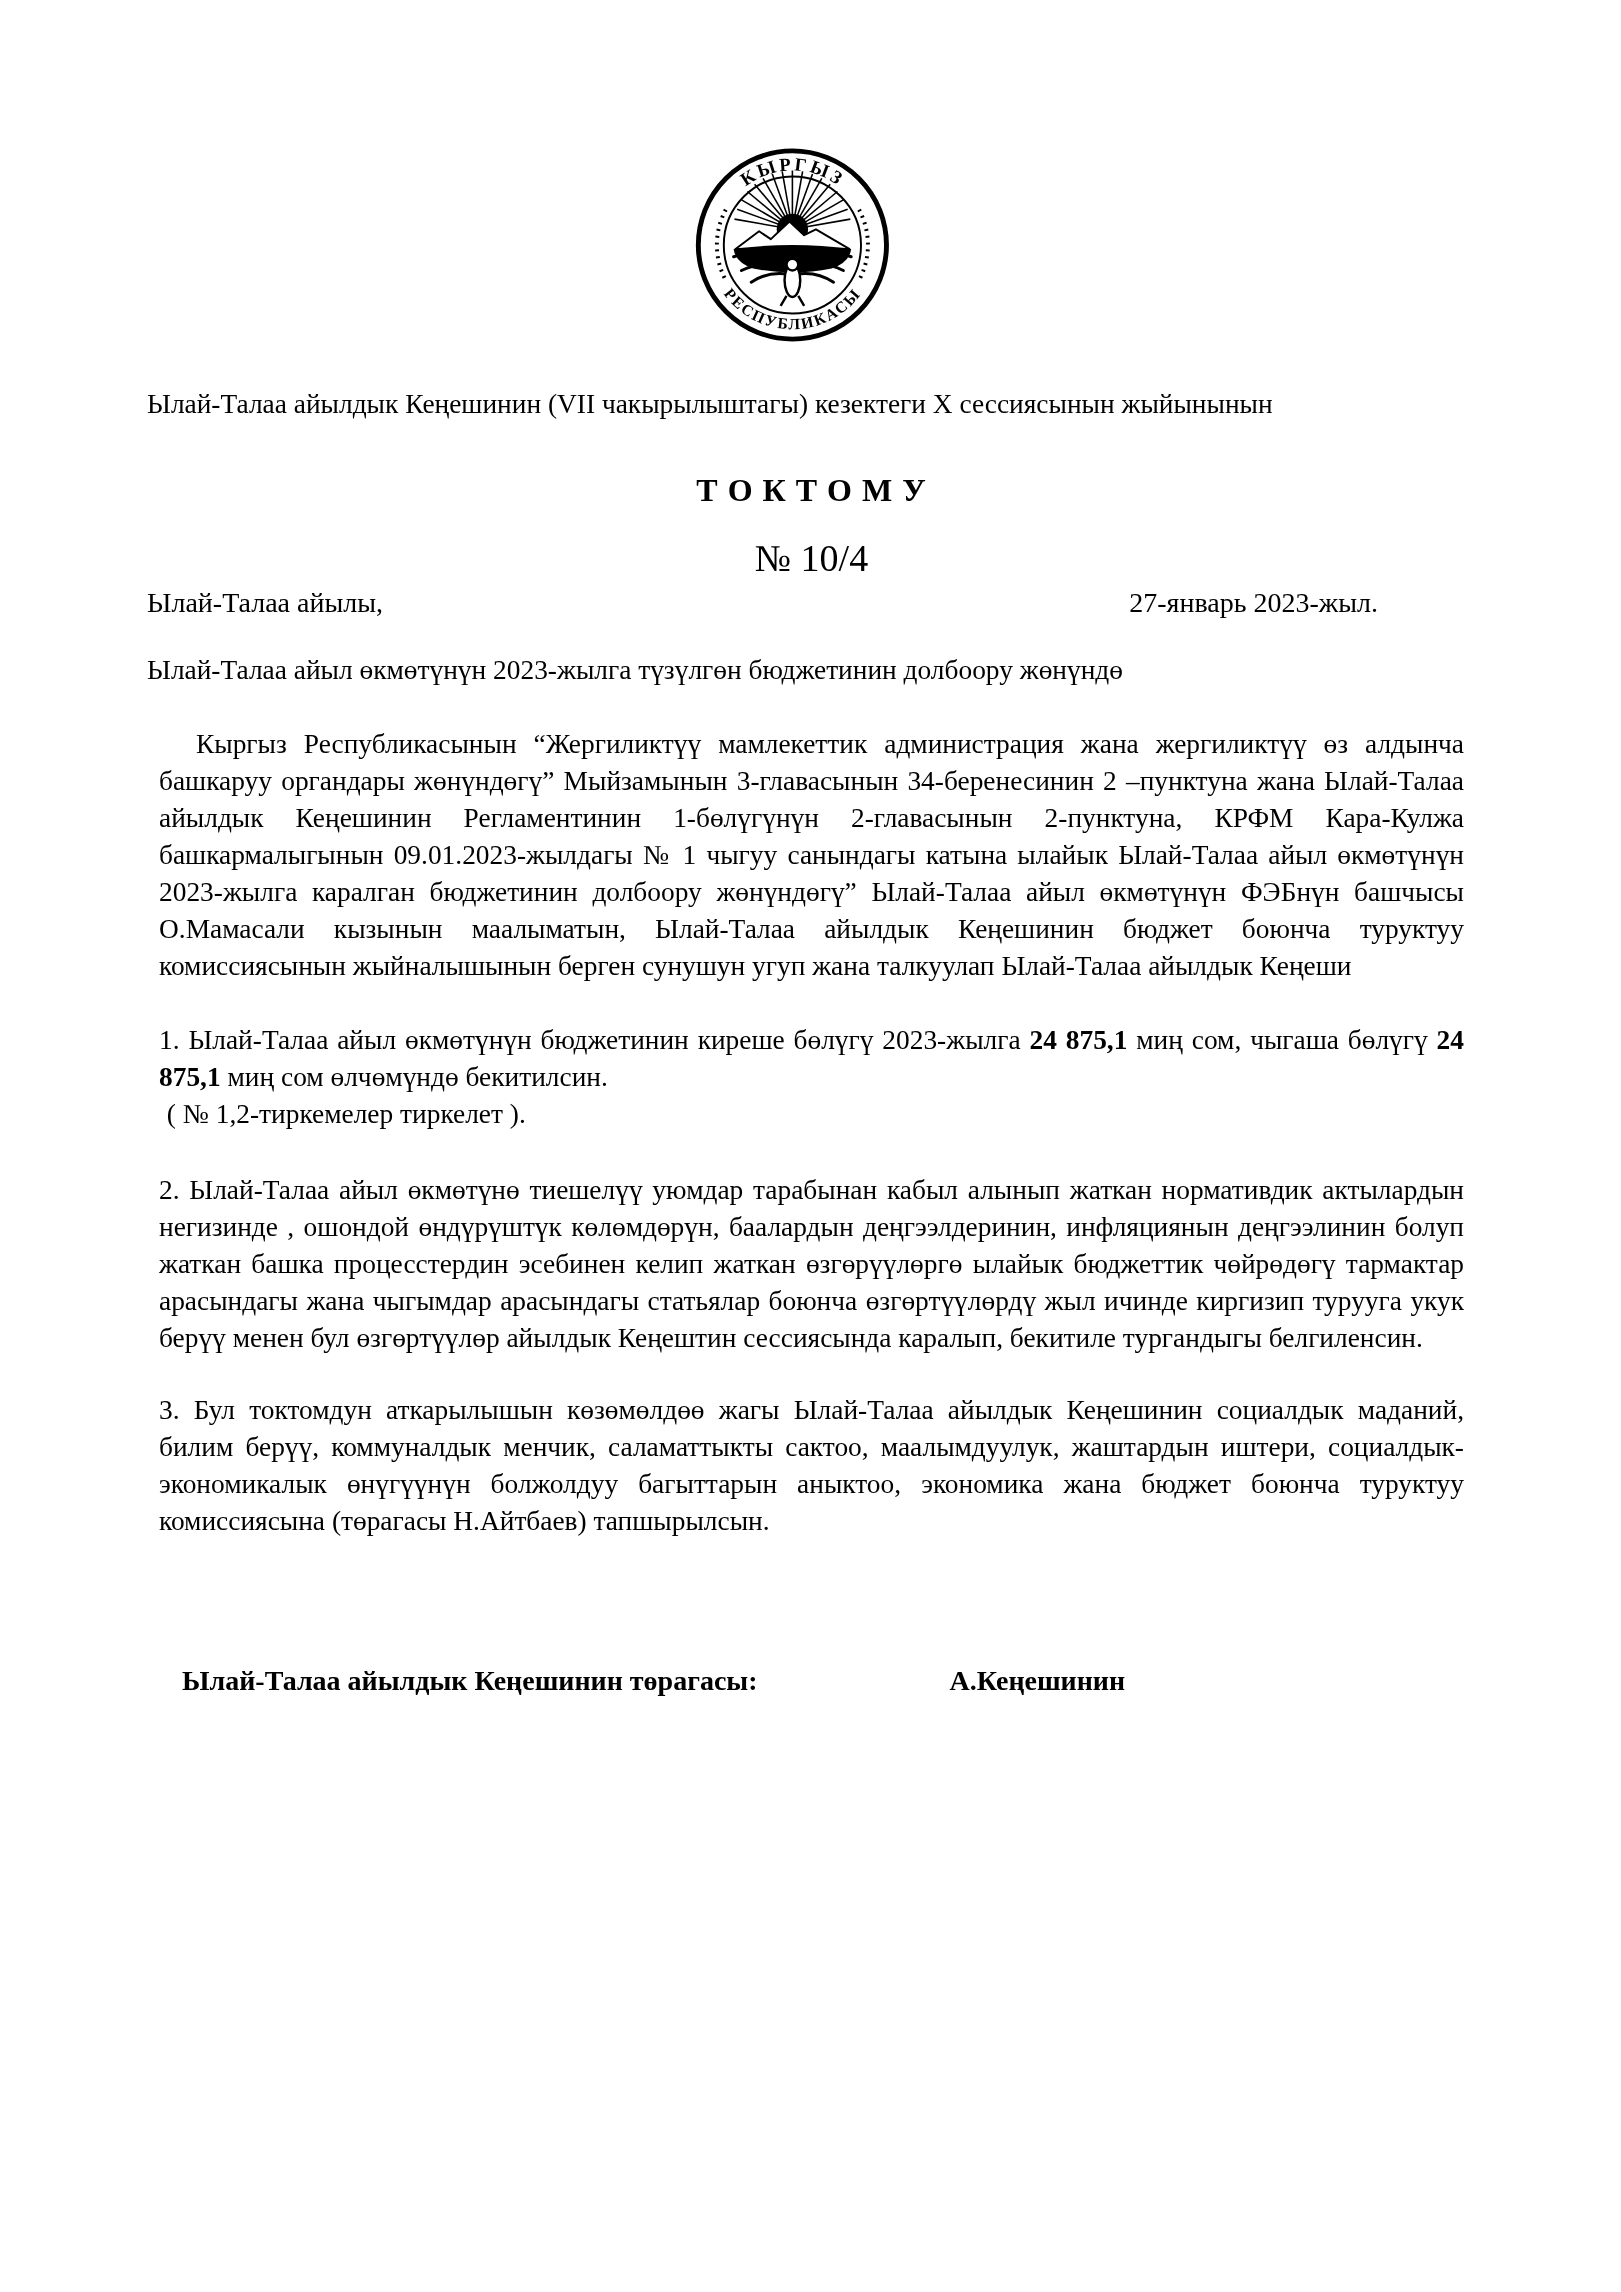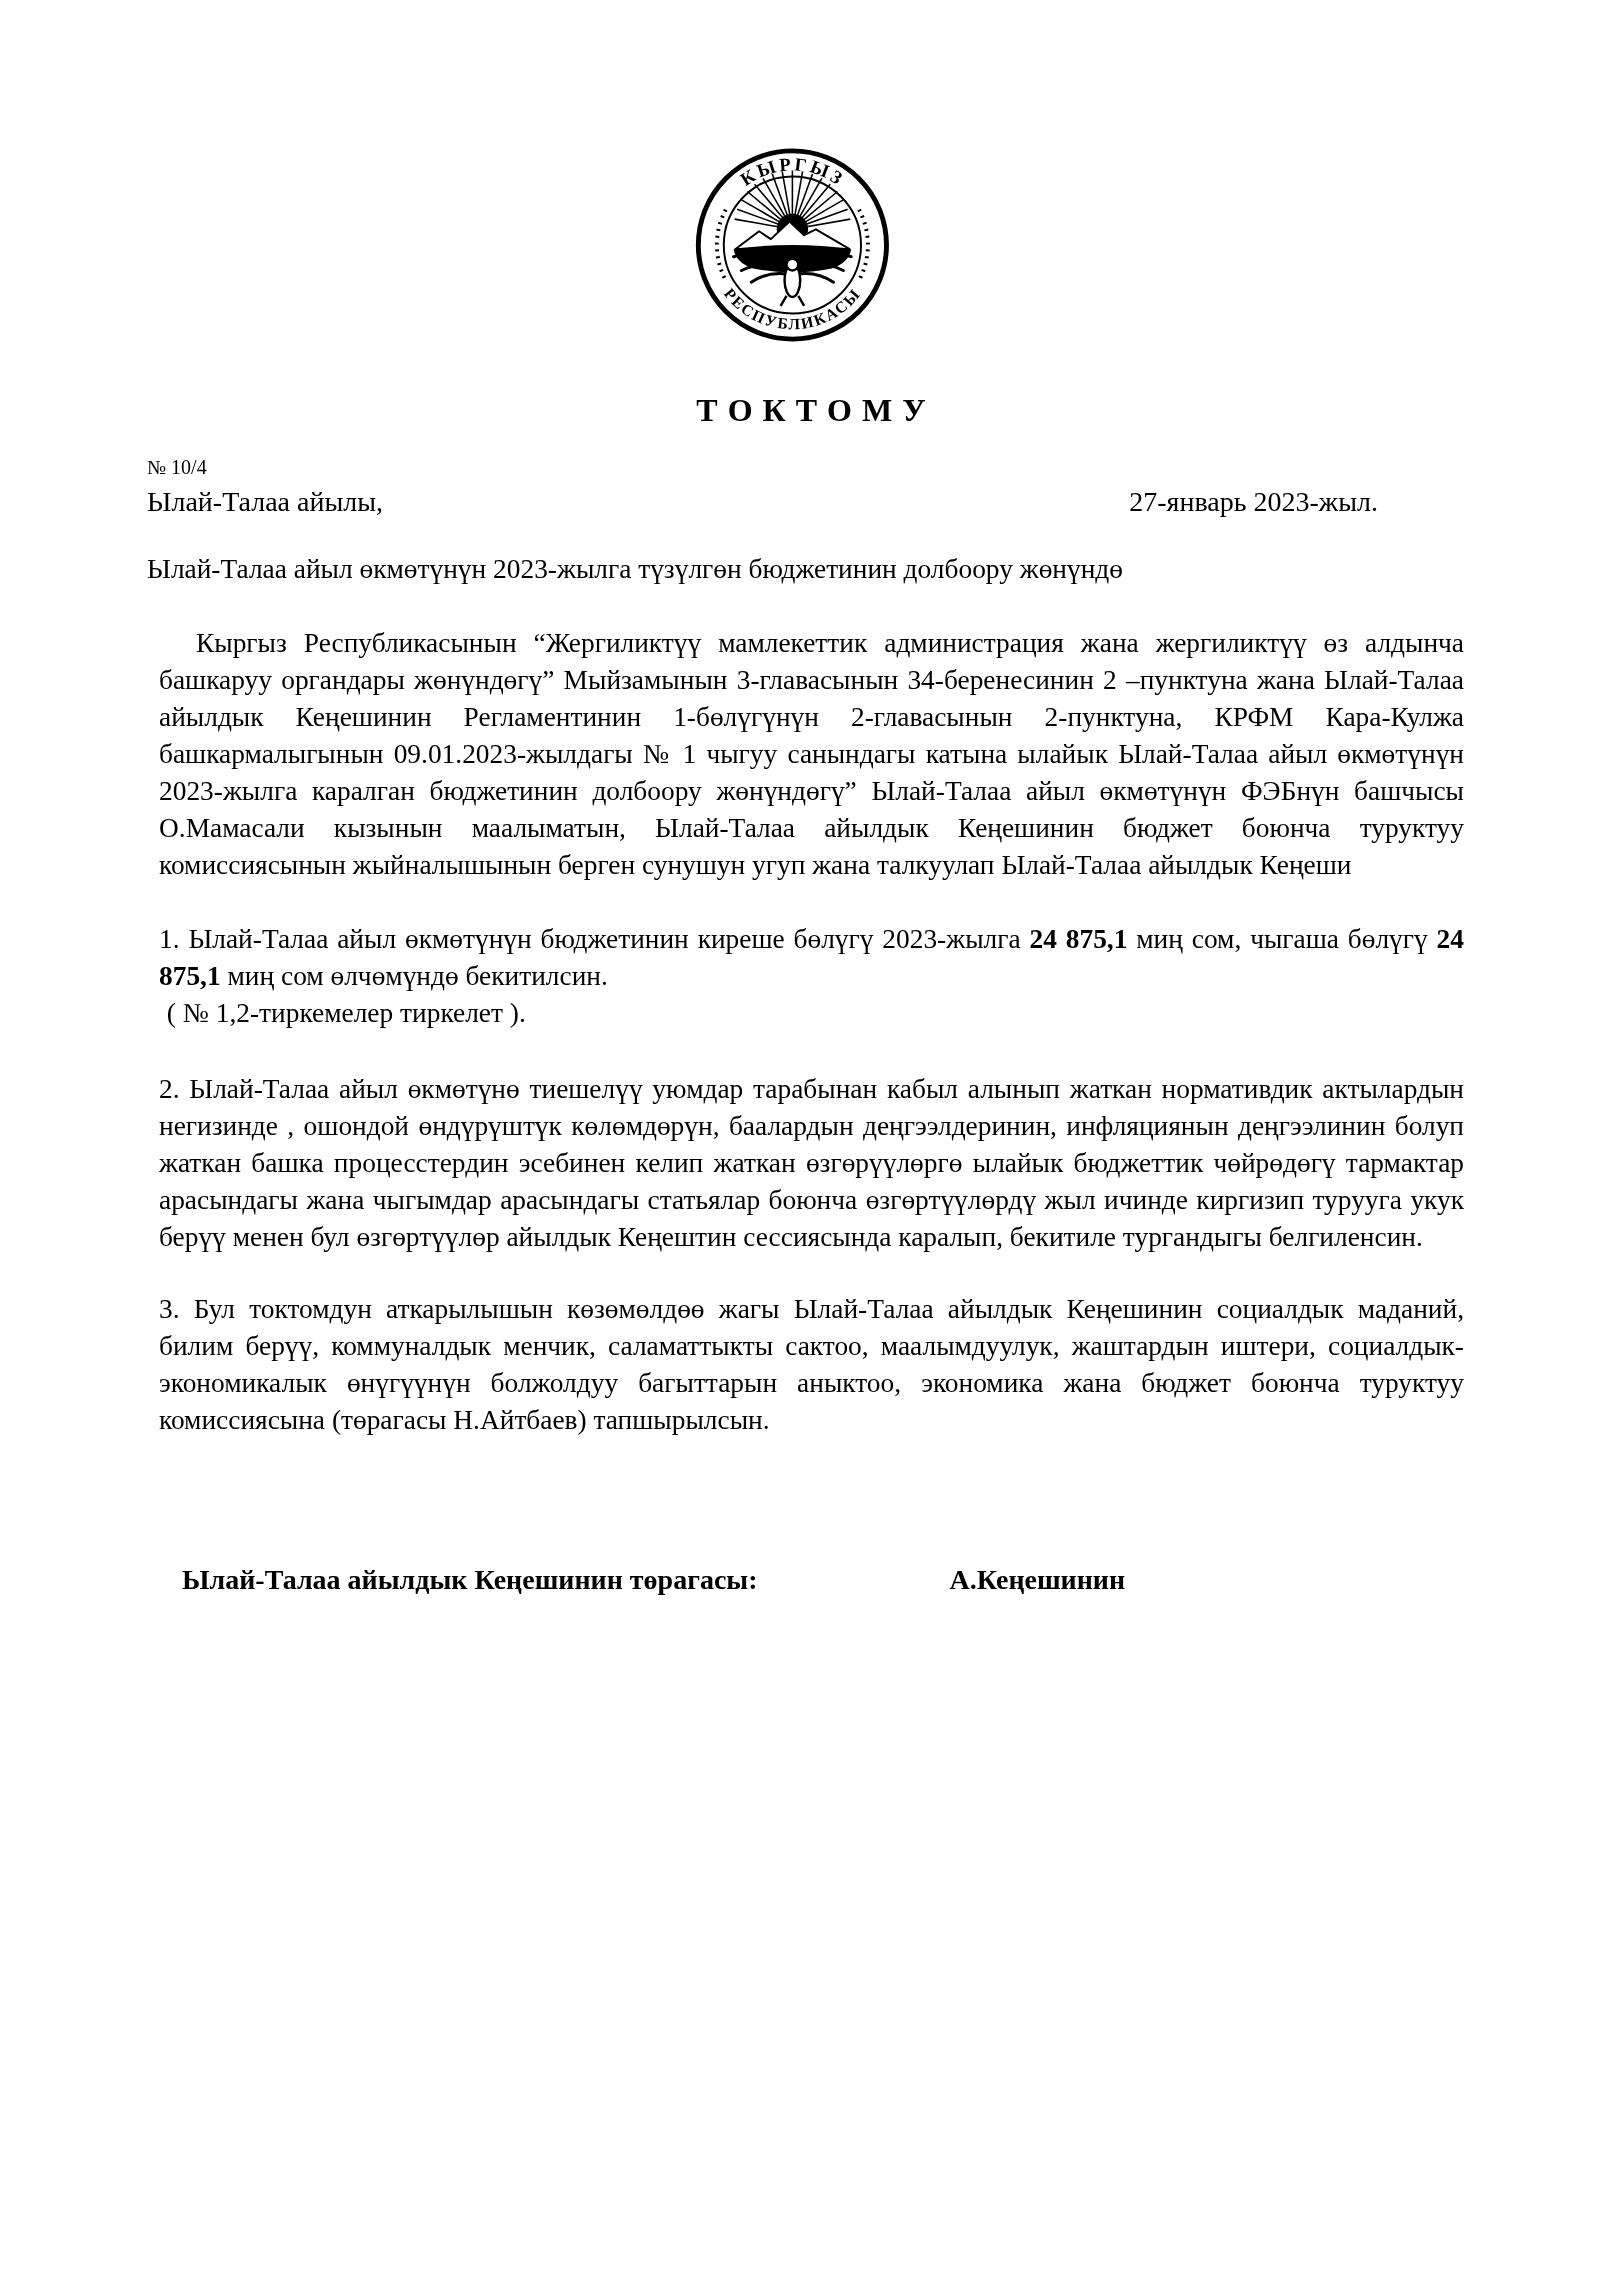--- a/index.html
+++ b/index.html
@@ -31,21 +31,22 @@
   }
   .doc-type {
     margin: 49px 0 0 0;
     font-size: 32px;
     font-weight: bold;
     text-align: center;
     letter-spacing: 1px;
   }
   .doc-number {
     margin-top: 27.4px;
-    font-size: 20px;
+    font-size: 38px;
+    text-align: center;
   }
   .place-date {
     margin-top: 3.9px;
     display: flex;
     justify-content: space-between;
     font-size: 28px;
     line-height: 37px;
   }
   .place-date .date { margin-right: 98px; }
   .subject {
@@ -145,20 +146,21 @@
 
       <text font-family="Liberation Serif, DejaVu Serif, serif" font-size="19" font-weight="bold" letter-spacing="3" fill="#000000">
         <textPath href="#arcTop" startOffset="50%" text-anchor="middle">КЫРГЫЗ</textPath>
       </text>
       <text font-family="Liberation Serif, DejaVu Serif, serif" font-size="16" font-weight="bold" letter-spacing="2" fill="#000000">
         <textPath href="#arcBot" startOffset="50%" text-anchor="middle">РЕСПУБЛИКАСЫ</textPath>
       </text>
     </svg>
   </div>
 
+  <p class="session">Ылай-Талаа айылдык Кеңешинин (VII чакырылыштагы) кезектеги  Х сессиясынын жыйынынын</p>
 
   <h1 class="doc-type">Т О К Т О М У</h1>
 
   <div class="doc-number">№ 10/4</div>
 
   <div class="place-date">
     <span class="place">Ылай-Талаа айылы,</span>
     <span class="date">27-январь  2023-жыл.</span>
   </div>
 

